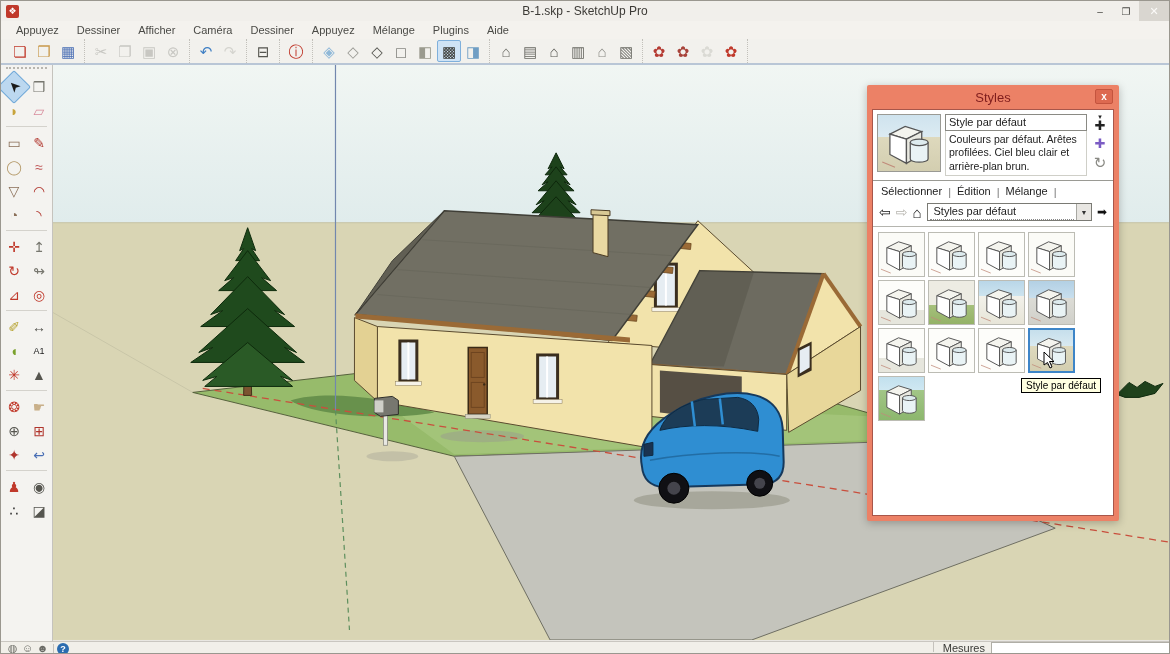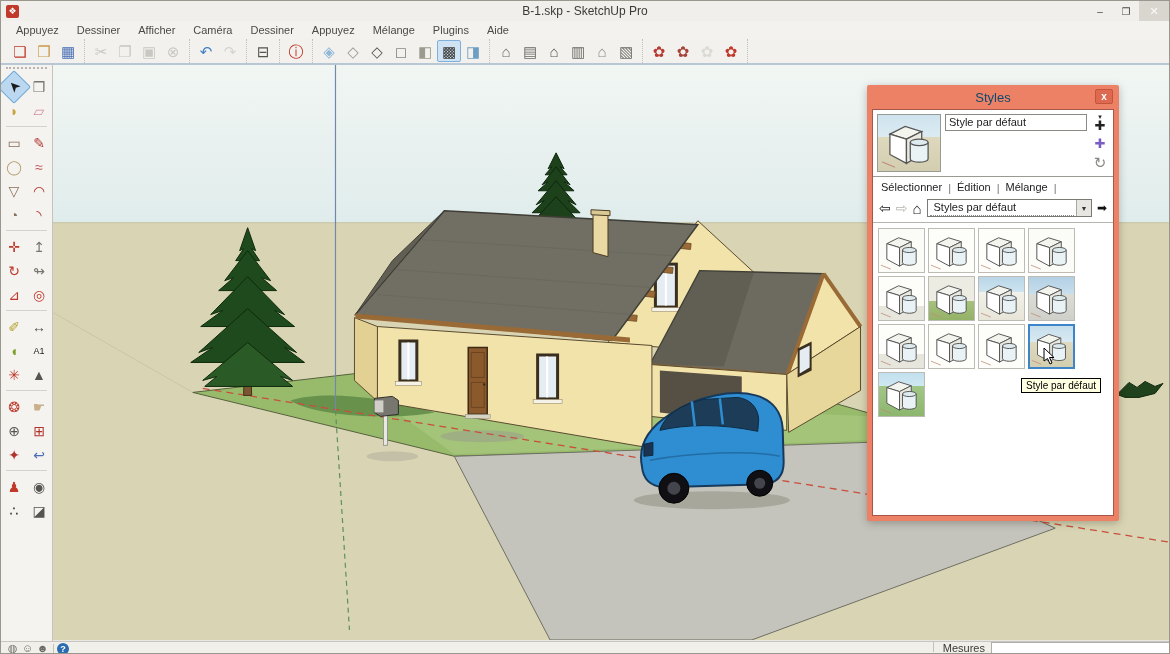--- a/index.html
+++ b/index.html
@@ -36,21 +36,21 @@
   .pal-icon.sel-arrow{transform:rotate(-135deg);}
   .pal-icon.txt{font-size:9px;font-weight:normal;color:#222;}
   .pal-sep{grid-column:1 / 3;height:8px;position:relative;}
   .pal-sep::after{content:"";position:absolute;left:4px;right:4px;top:3px;border-top:1px solid #d4d2cc;}
   .viewport{position:relative;flex:1;}
   .viewport > svg.scene{position:absolute;inset:0;}
   
   .styles-panel{position:absolute;left:814px;top:20px;width:252px;height:436px;background:#ec8166;
                 border-radius:2px;box-shadow:0 2px 8px rgba(0,0,0,.25);padding:0 5px 5px 5px;}
   .panel-title-row{height:24px;display:flex;align-items:center;justify-content:center;position:relative;}
-  .panel-title{font-size:13px;color:#0c4a6e;}
+  .panel-title{font-size:13px;color:#7f1d1d;}
   .panel-close{position:absolute;right:1px;top:4px;width:18px;height:15px;background:#dd6950;
                border:1px solid #c4543e;border-radius:2px;color:#fff;font-size:10px;line-height:13px;
                text-align:center;font-weight:bold;}
   .panel-body{background:#fff;height:407px;border:1px solid #a8564a;position:relative;overflow:hidden;}
   .info-row{display:flex;gap:4px;padding:4px;border-bottom:1px solid #9a9a94;}
   .preview-box{width:64px;height:58px;border:1px solid #9a9a94;flex:none;
                background:linear-gradient(180deg,#cfe3ee 0%,#dcebf2 40%,#ded9bd 40%,#d3ceb0 100%);}
   .preview-box svg{width:100%;height:100%;}
   .fields{flex:1;display:flex;flex-direction:column;min-width:0;}
   .name-field{height:17px;border:1px solid #8a8a84;font-size:11px;padding:1px 3px;background:#fff;
@@ -389,20 +389,21 @@
         </div>
         <div class="panel-body">
           <div class="info-row">
             <div class="preview-box">
               <svg viewBox="0 0 46 44">
                   <use href="#model-thumb"></use>
                 </svg>
             </div>
             <div class="fields">
               <div class="name-field">Style par défaut</div>
+              <div class="desc-box">Couleurs par défaut. Arêtes profilées. Ciel bleu clair et arrière-plan brun.</div>
             </div>
             <div class="side-btns">
               <div class="side-btn">
                 <span class="mini">▾</span>
                 <span class="create-core" style="display:inline-block">✚</span>
               </div>
               <div class="side-btn" style="color:#7b5cc4">✚</div>
               <div class="side-btn" style="color:#8a8a84;font-size:15px">↻</div>
             </div>
           </div>

